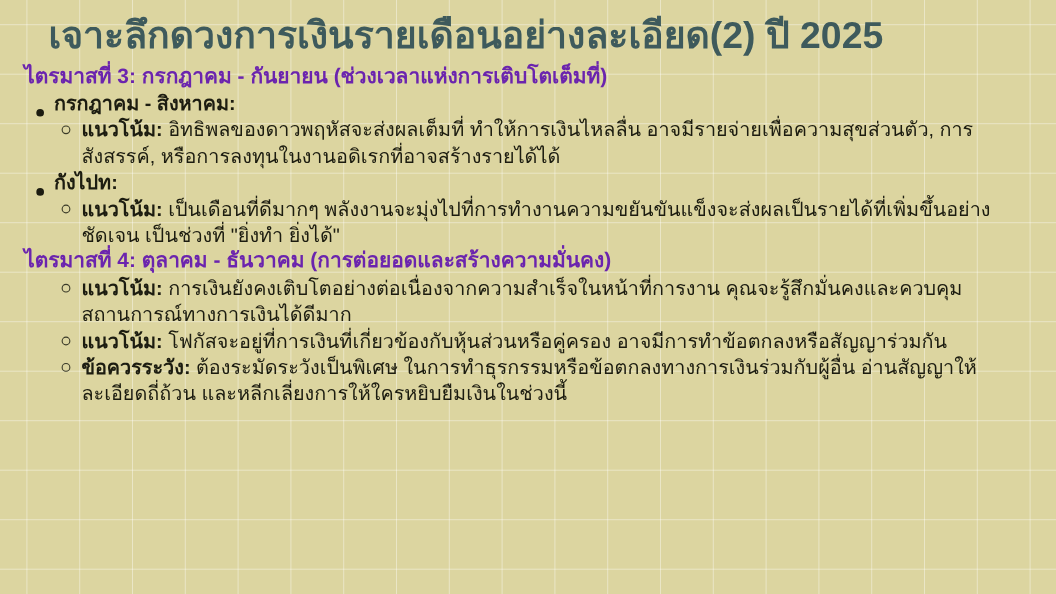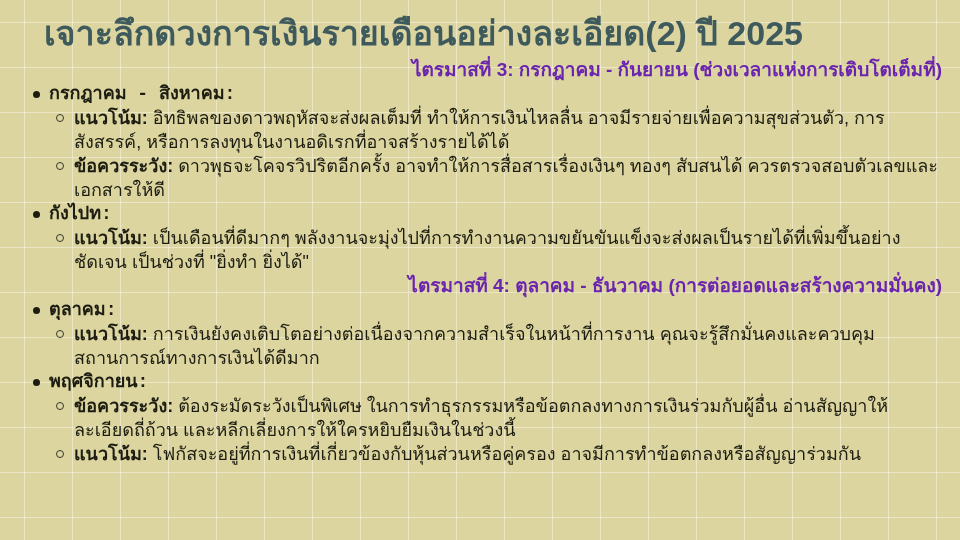--- a/index.html
+++ b/index.html
@@ -19,26 +19,25 @@
     margin: 0; padding: 12px 20px 4px 44px;
     font-size: 34px; line-height: 42px; font-weight: 700;
     color: #3e5a5c;
     white-space: nowrap;
   }
   .content { padding-right: 18px; }
   .section-heading {
     margin-left: 22px;
     font-size: 19px; line-height: 24px; font-weight: 700;
     color: #6b24ae;
-    text-align: right;
   }
   .l1 {
-    display: flex; align-items: flex-start;
+    display: flex; align-items: flex-end;
     margin-left: 33px;
-    font-size: 18px; line-height: 24px; font-weight: 700; font-family: Liberation Mono, monospace;
+    font-size: 18px; line-height: 24px; font-weight: 700;
   }
   .l1 .dot {
     flex: none; width: 7px; height: 7px; border-radius: 50%;
     background: #1c1c10; margin: 9px 9px 0 0;
   }
   .l2 {
     display: flex; align-items: flex-start;
     margin-left: 56px;
     font-size: 18px; line-height: 24px;
   }
@@ -65,68 +64,54 @@
       <span>กรกฎาคม - สิงหาคม:</span>
     </div>
 
     <div class="l2">
       <span class="circ"></span>
       <div class="text">
         <span class="bold">แนวโน้ม:</span><span> อิทธิพลของดาวพฤหัสจะส่งผลเต็มที่ ทำให้การเงินไหลลื่น อาจมีรายจ่ายเพื่อความสุขส่วนตัว, การสังสรรค์, หรือการลงทุนในงานอดิเรกที่อาจสร้างรายได้ได้</span>
       </div>
     </div>
 
-    <div class="l2">
-      <span class="circ"></span>
-      <div class="text">
-        <span class="bold">ข้อควรระวัง:</span><span> ดาวพุธจะโคจรวิปริตอีกครั้ง อาจทำให้การสื่อสารเรื่องเงินๆ ทองๆ สับสนได้ ควรตรวจสอบตัวเลขและเอกสารให้ดี</span>
-      </div>
-    </div>
 
     <div class="l1">
       <span class="dot"></span>
       <span>กังไปท:</span>
     </div>
 
     <div class="l2">
       <span class="circ"></span>
       <div class="text">
         <span class="bold">แนวโน้ม:</span><span> เป็นเดือนที่ดีมากๆ พลังงานจะมุ่งไปที่การทำงานความขยันขันแข็งจะส่งผลเป็นรายได้ที่เพิ่มขึ้นอย่างชัดเจน เป็นช่วงที่ "ยิ่งทำ ยิ่งได้"</span>
       </div>
     </div>
 
     <div class="section-heading">ไตรมาสที่ 4: ตุลาคม - ธันวาคม (การต่อยอดและสร้างความมั่นคง)</div>
 
-    <div class="l1">
-      <span class="dot"></span>
-      <span>ตุลาคม:</span>
-    </div>
 
     <div class="l2">
       <span class="circ"></span>
       <div class="text">
         <span class="bold">แนวโน้ม:</span><span> การเงินยังคงเติบโตอย่างต่อเนื่องจากความสำเร็จในหน้าที่การงาน คุณจะรู้สึกมั่นคงและควบคุมสถานการณ์ทางการเงินได้ดีมาก</span>
       </div>
     </div>
 
-    <div class="l1">
-      <span class="dot"></span>
-      <span>พฤศจิกายน:</span>
+
+    <div class="l2">
+      <span class="circ"></span>
+      <div class="text">
+        <span class="bold">แนวโน้ม:</span><span> โฟกัสจะอยู่ที่การเงินที่เกี่ยวข้องกับหุ้นส่วนหรือคู่ครอง อาจมีการทำข้อตกลงหรือสัญญาร่วมกัน</span>
+      </div>
     </div>
 
     <div class="l2">
       <span class="circ"></span>
       <div class="text">
         <span class="bold">ข้อควรระวัง:</span><span> ต้องระมัดระวังเป็นพิเศษ ในการทำธุรกรรมหรือข้อตกลงทางการเงินร่วมกับผู้อื่น อ่านสัญญาให้ละเอียดถี่ถ้วน และหลีกเลี่ยงการให้ใครหยิบยืมเงินในช่วงนี้</span>
       </div>
     </div>
 
-    <div class="l2">
-      <span class="circ"></span>
-      <div class="text">
-        <span class="bold">แนวโน้ม:</span><span> โฟกัสจะอยู่ที่การเงินที่เกี่ยวข้องกับหุ้นส่วนหรือคู่ครอง อาจมีการทำข้อตกลงหรือสัญญาร่วมกัน</span>
-      </div>
-    </div>
-
 
 
   </div>
 </div>
 
 </body></html>

